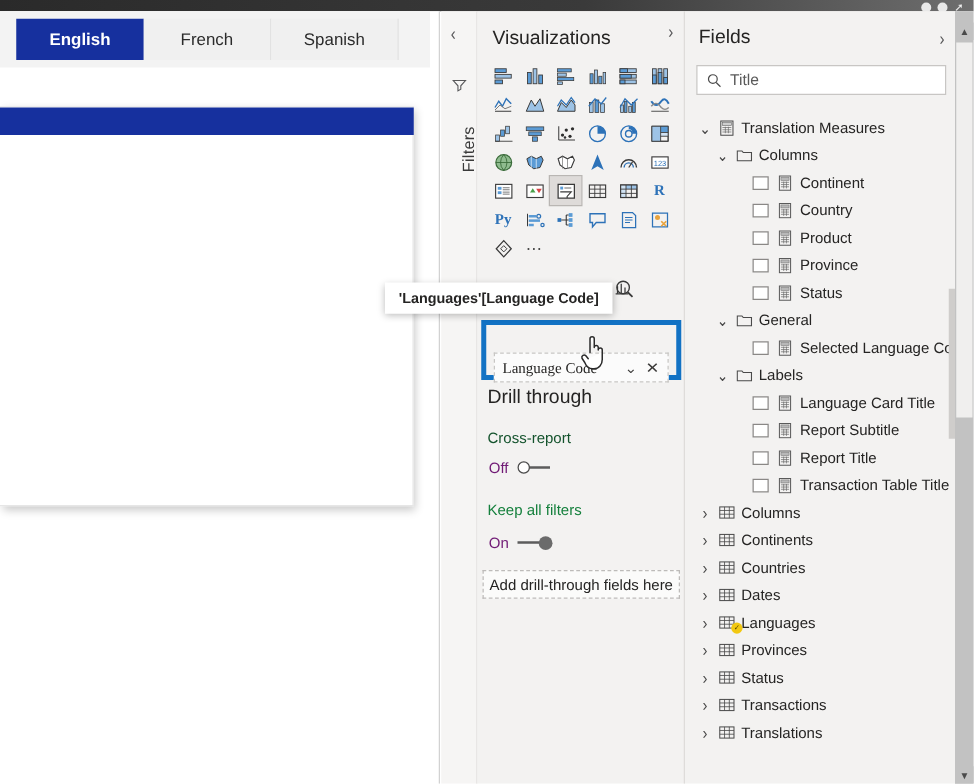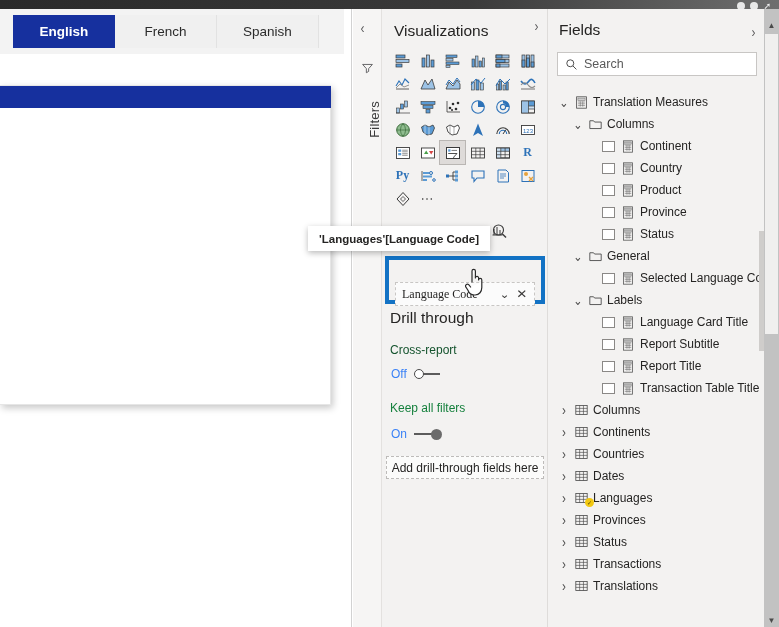--- a/index.html
+++ b/index.html
@@ -208,21 +208,21 @@
     width: 166px; height: 200px;
   }
   .drill-title {
     position: absolute; left: 8px; top: 4px;
     font-size: 15.5px; color: #252423;
   }
   .drill-lbl1 { position: absolute; left: 8px; top: 38px; font-size: 12px; color: #14532d; }
   .drill-tog1 { position: absolute; left: 9px; top: 62px; display: flex; align-items: center; gap: 5px; }
   .drill-lbl2 { position: absolute; left: 8px; top: 96px; font-size: 12px; color: #15803d; }
   .drill-tog2 { position: absolute; left: 9px; top: 122px; display: flex; align-items: center; gap: 5px; }
-  .tog-txt { font-size: 12px; color: #3b82f6; }
+  .tog-txt { font-size: 12px; color: #701a75; }
   .switch-off, .switch-on {
     position: relative; width: 32px; height: 12px;
     display: flex; align-items: center;
   }
   .switch-off .track { position:absolute; left:8px; top:5px; width:20px; height:2px; background:#5c5c5c; }
   .switch-off .knob  { position:absolute; left:2px; top:1px; width:10px; height:10px;
                        border-radius:50%; background:#fff; border:1.5px solid #4a4a4a; }
   .switch-on .track  { position:absolute; left:2px; top:5px; width:20px; height:2px; background:#5c5c5c; }
   .switch-on .knob   { position:absolute; left:19px; top:1px; width:11px; height:11px;
                        border-radius:50%; background:#6b6b6b; }
@@ -725,21 +725,21 @@
     <div class="fields-head">
       <span class="fields-title">Fields</span>
       <span class="fields-expand">›</span>
     </div>
 
     <div class="search-box">
       <svg class="search-ico" width="13" height="13" viewBox="0 0 16 16">
         <circle cx="6.5" cy="6.5" r="4.3" fill="none" stroke="#4a4a4a" stroke-width="1.2"></circle>
         <path d="M9.8 9.8 L14 14" stroke="#4a4a4a" stroke-width="1.2"></path>
       </svg>
-      <span class="search-ph">Search</span>
+      <span class="search-ph">Title</span>
     </div>
 
     <div class="tree" id="field-tree">
         <div class="tnode ind-1">
           <span class="tchev down"></span>
           <span class="tico">
             <svg width="13" height="13" viewBox="0 0 16 16">
               <rect x="2" y="1" width="12" height="14" fill="none" stroke="#4a4a4a" stroke-width="1"></rect>
               <rect x="3.6" y="2.6" width="8.8" height="3" fill="#cfcfcf" stroke="#6a6a6a" stroke-width=".6"></rect>
               <path d="M3.6 7.4 h8.8 M3.6 9.6 h8.8 M3.6 11.8 h8.8 M6.5 6.6 v6.4 M9.5 6.6 v6.4" stroke="#6a6a6a" stroke-width=".7"></path>

